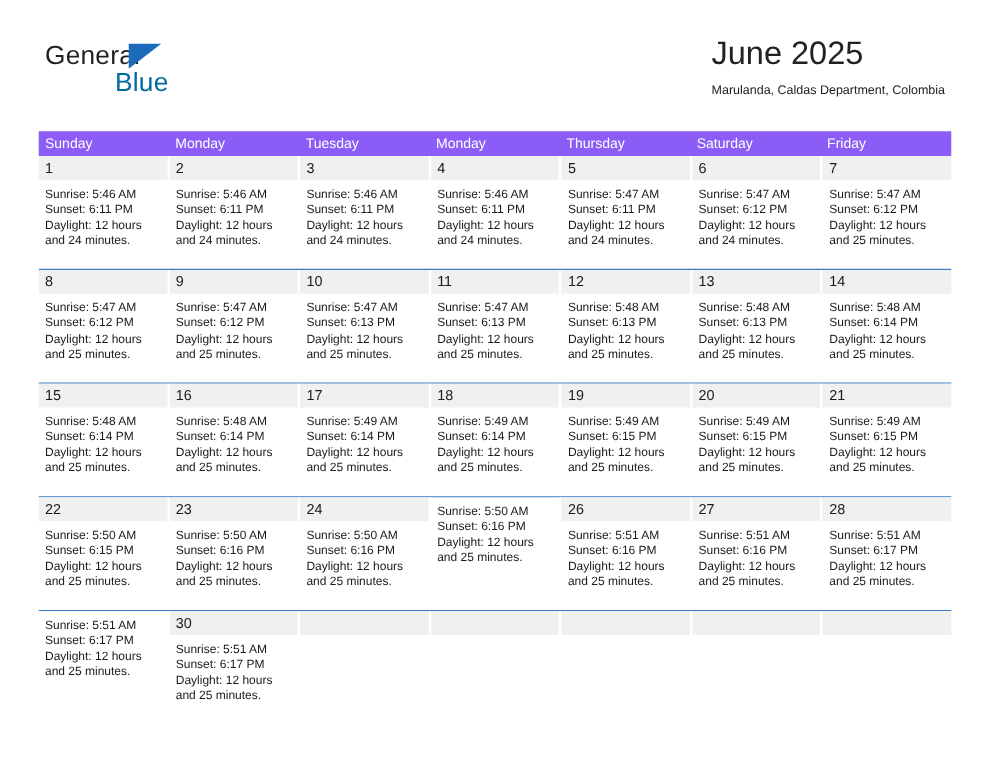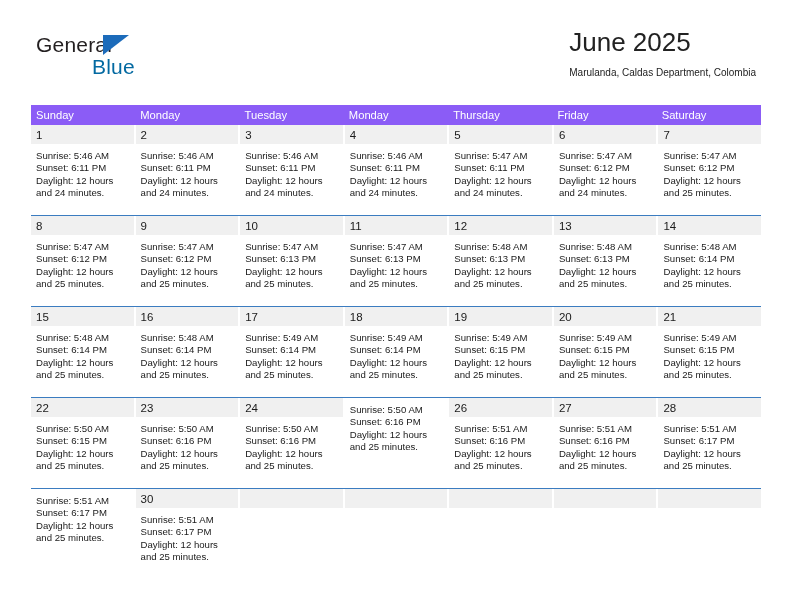--- a/index.html
+++ b/index.html
@@ -171,22 +171,22 @@
   </div>
 
   <div class="calendar">
 
     <div class="weekday-row">
       <div class="weekday">Sunday</div>
       <div class="weekday">Monday</div>
       <div class="weekday">Tuesday</div>
       <div class="weekday">Monday</div>
       <div class="weekday">Thursday</div>
+      <div class="weekday">Saturday</div>
       <div class="weekday">Friday</div>
-      <div class="weekday">Saturday</div>
     </div>
 
     <div class="week-row first">
       <div class="day-cell">
         <div class="day-num-band"><span class="day-num">1</span></div>
         <div class="day-body">
           <div class="day-line">Sunrise: 5:46 AM</div>
           <div class="day-line">Sunset: 6:11 PM</div>
           <div class="day-line">Daylight: 12 hours</div>
           <div class="day-line">and 24 minutes.</div>

